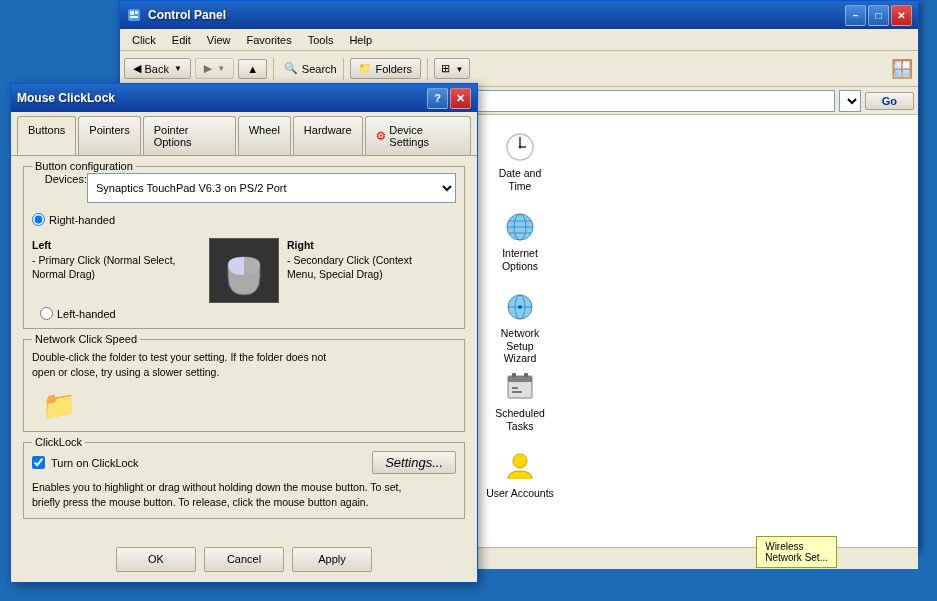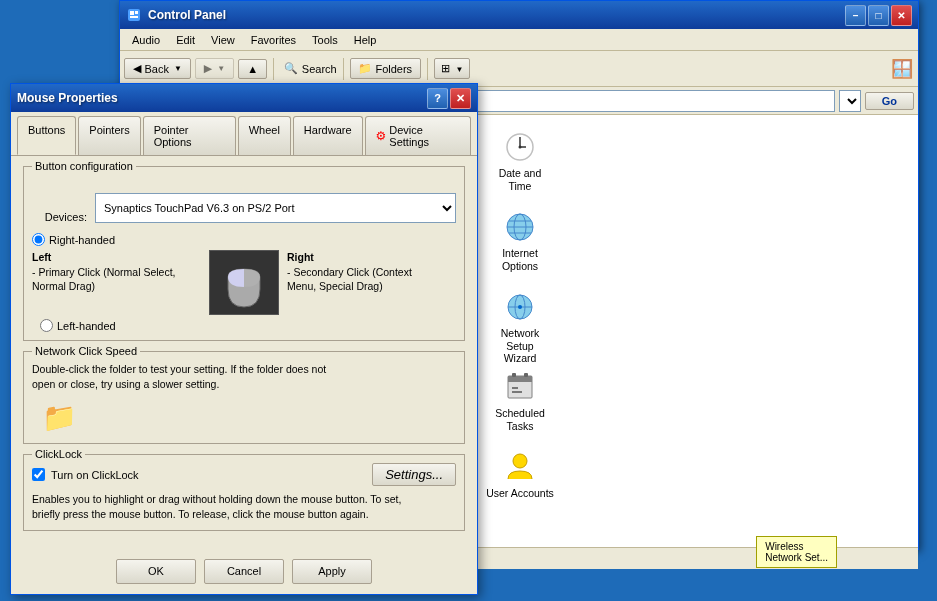--- a/index.html
+++ b/index.html
@@ -350,23 +350,22 @@
       position: absolute;
       top: -7px;
       left: 8px;
       background: #ece9d8;
       padding: 0 3px;
       font-size: 11px;
     }
 
     .devices-row {
       display: flex;
-      align-items: flex-end;
-      gap: 8px;
-      margin-top: 22px;
+      align-items: flex-start;
+      margin-top: 2px;
     }
 
     .devices-label {
       font-size: 11px;
       min-width: 55px;
       text-align: right;
     }
 
     .devices-select {
       flex: 1;
@@ -395,21 +394,21 @@
       margin-bottom: 4px;
     }
 
     .radio-input {
       width: 13px;
       height: 13px;
     }
 
     .click-info-container {
       display: flex;
-      margin-top: 4px;
+      margin-top: 12px;
       gap: 8px;
     }
 
     .click-info-left, .click-info-right {
       flex: 1;
       font-size: 10.5px;
       line-height: 1.4;
     }
 
     
@@ -498,21 +497,21 @@
     </div>
     <span class="window-title">Control Panel</span>
     <div class="window-controls">
       <div class="win-btn">–</div>
       <div class="win-btn">□</div>
       <div class="win-btn close">✕</div>
     </div>
   </div>
 
   <div class="menu-bar">
-    <span class="menu-item">Audio</span>
+    <span class="menu-item">Click</span>
     <span class="menu-item">Edit</span>
     <span class="menu-item">View</span>
     <span class="menu-item">Favorites</span>
     <span class="menu-item">Tools</span>
     <span class="menu-item">Help</span>
   </div>
 
   <div class="toolbar">
     <div class="toolbar-btn">
       <span>◀</span>
@@ -896,21 +895,21 @@
   </div>
 
   <div class="status-bar">
     <span>28 objects</span>
   </div>
 </div>
 
 <div class="dialog">
 
   <div class="dialog-titlebar">
-    <span class="dialog-title">Mouse Properties</span>
+    <span class="dialog-title">Mouse ClickLock</span>
     <div class="dialog-controls">
       <div class="dlg-help-btn">?</div>
       <div class="dlg-close-btn">✕</div>
     </div>
   </div>
 
   <div class="tab-strip">
     <div class="tab active">
       <span>Buttons</span>
     </div>

